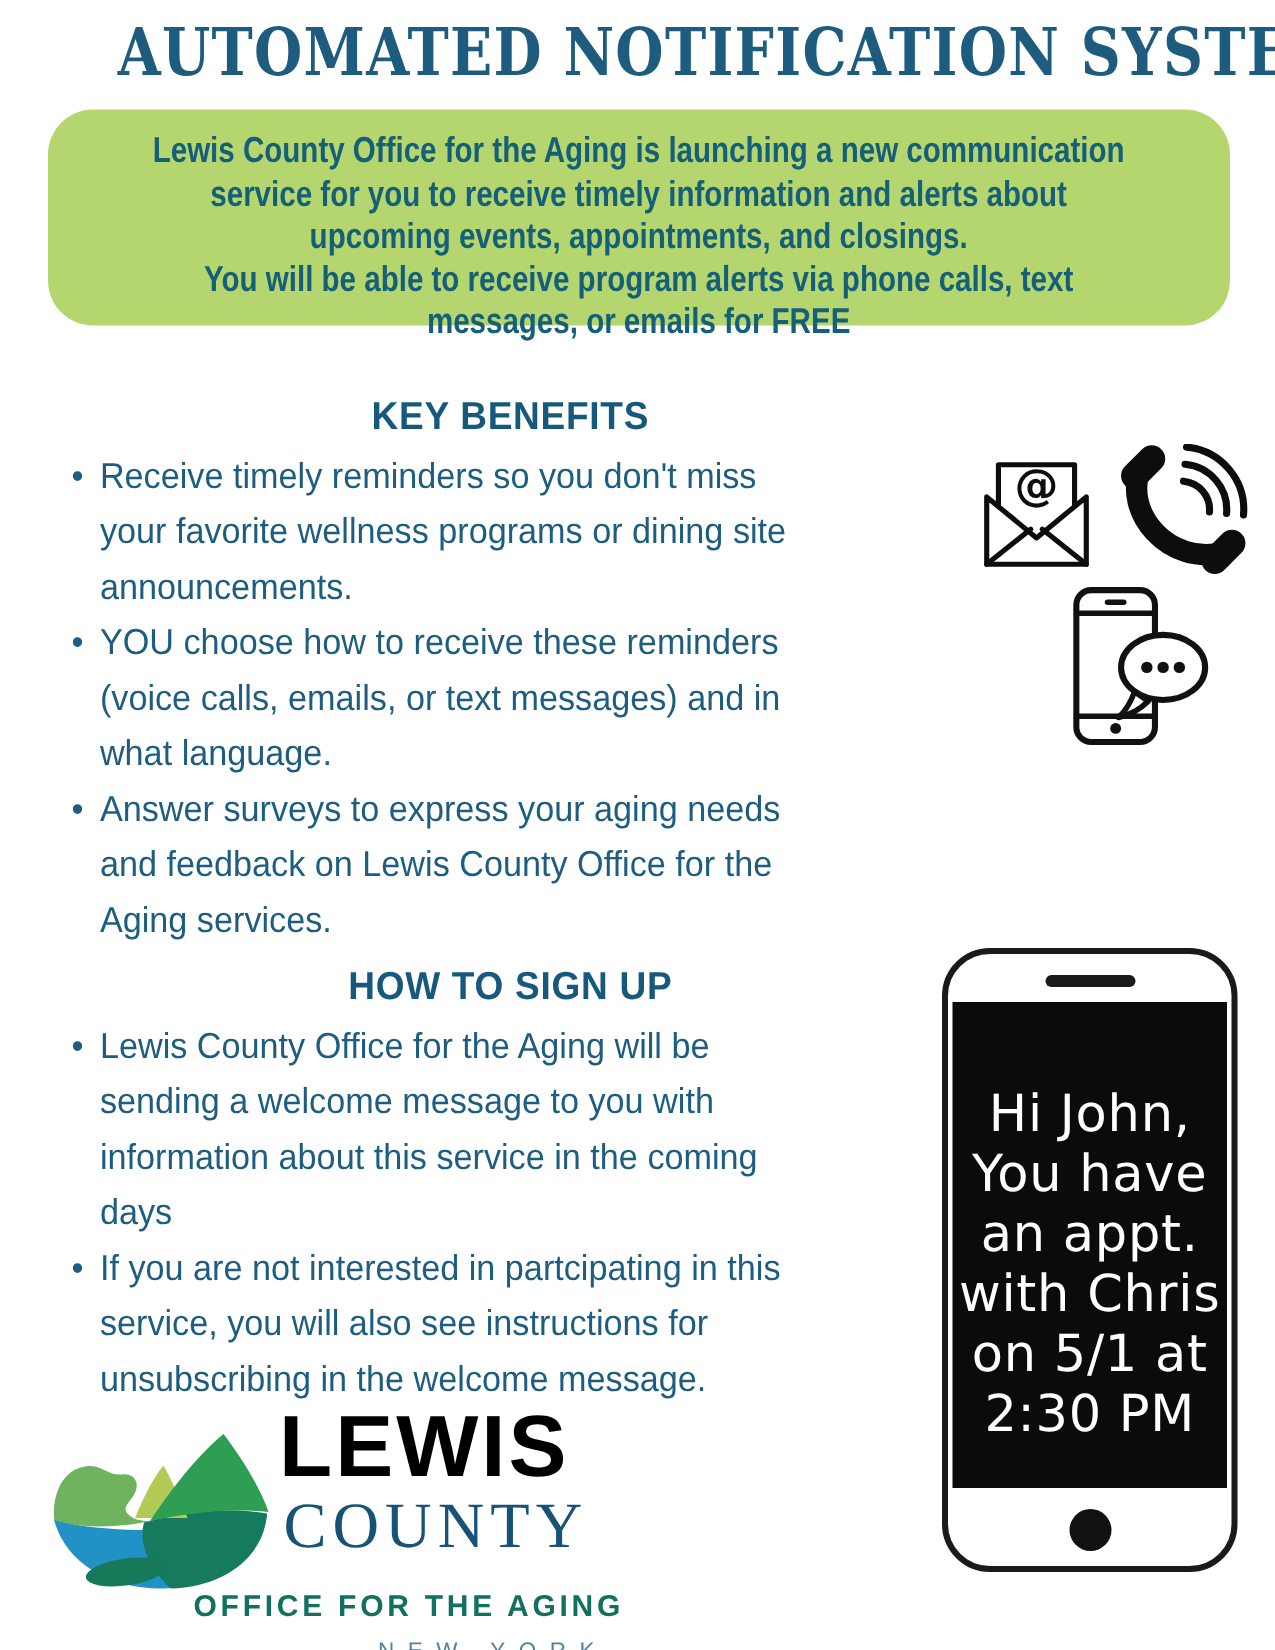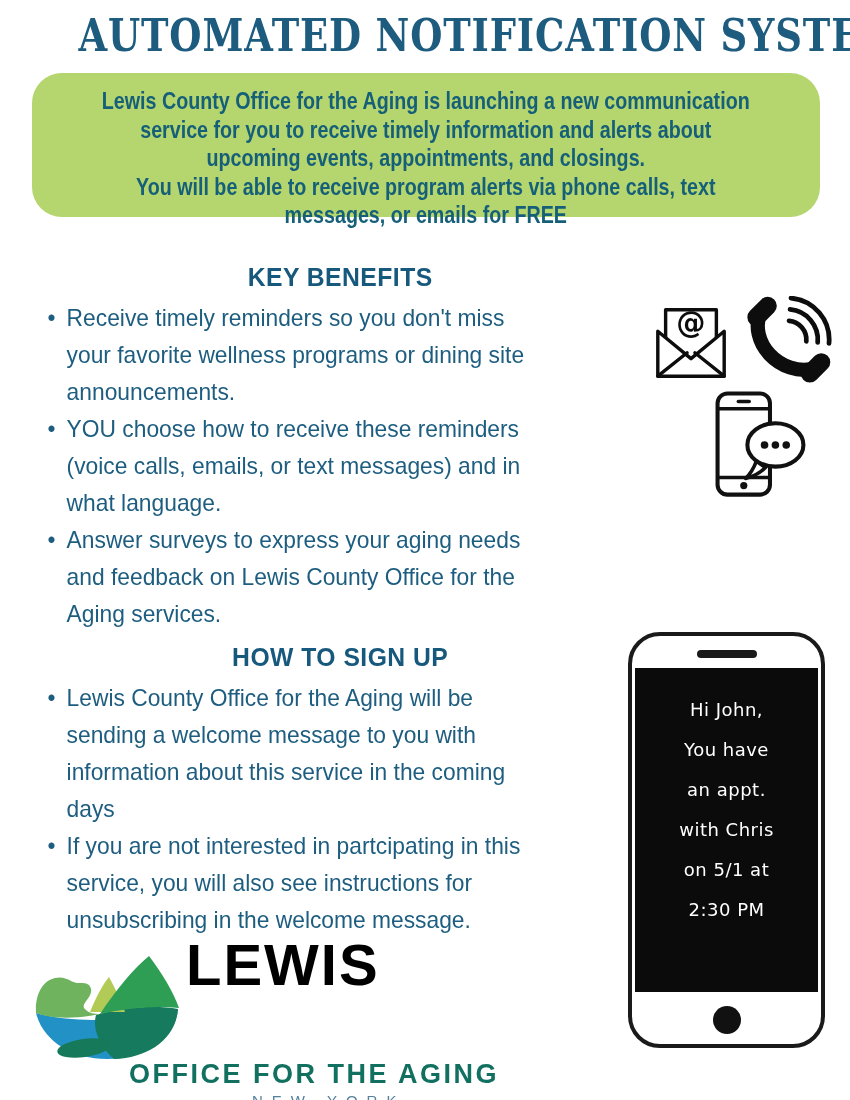--- a/index.html
+++ b/index.html
@@ -57,22 +57,22 @@
   }
   .phone-speaker {
     position:absolute; top:14px; left:50%; transform:translateX(-50%);
     width:60px; height:8px; background:#1a1a1a; border-radius:5px;
   }
   .phone-screen {
     position:absolute; left:3px; right:3px; top:32px; height:324px;
     background:#0b0b0b;
   }
   .phone-message {
-    padding-top:22px; text-align:center; color:#ffffff;
-    font-family:"DejaVu Sans", sans-serif; font-size:18px; line-height:40px;
+    padding-top:55px; text-align:center; color:#ffffff;
+    font-family:"DejaVu Sans", sans-serif; font-size:34px; line-height:40px;
     letter-spacing:0.5px; white-space:pre-line;
   }
   .phone-home {
     position:absolute; bottom:10px; left:50%; transform:translateX(-50%);
     width:28px; height:28px; background:#111; border-radius:50%;
   }
 
   
   .logo-mark { position:absolute; left:28px; top:943px; }
   .logo-name {
@@ -82,21 +82,21 @@
   .logo-county {
     position:absolute; left:189px; top:996px; color:#175377;
     font-family:"Liberation Serif", serif; font-size:43px; letter-spacing:4px; line-height:1;
   }
   .logo-state {
     position:absolute; left:252px; top:1045px; color:#54819f;
     font-size:15px; letter-spacing:9px; line-height:1;margin-top:48px;
   }
   .logo-dept {
     position:absolute; left:129px; top:1061px; color:#11705f;
-    font-size:27px; font-weight:bold; letter-spacing:2.5px; line-height:1;
+    font-size:20px; font-weight:bold; letter-spacing:2.5px; line-height:1;
   }
 </style>
 </head>
 <body>
 
 <div class="page">
 
   <div class="page-title">
     <span class="squeeze">AUTOMATED NOTIFICATION SYSTEM</span>
   </div>
@@ -180,16 +180,17 @@
 
   <svg class="logo-mark" width="156" height="132" viewBox="0 0 156 132">
     <path d="M8 70 C40 80 115 80 150 66 C147 97 117 116 79 116 C44 116 15 98 8 70 Z" fill="#2292c6"></path>
     <path d="M68 72 C95 64 128 62 150 66 C148 96 120 115 86 116 C72 104 64 86 68 72 Z" fill="#157a5e"></path>
     <ellipse cx="56" cy="105" rx="27" ry="9" fill="#15795a" transform="rotate(-8 56 105)"></ellipse>
     <path d="M62 69 C68 54 75 41 81 34 C87 45 93 58 97 69 Z" fill="#b2cb57"></path>
     <path d="M8 70 C7 52 14 38 27 35 C39 32 43 41 53 40 C62 39 66 46 61 54 C57 60 53 63 58 67 C61 70 66 71 72 71 C50 76 22 76 8 70 Z" fill="#6fb35f"></path>
     <path d="M72 71 C88 47 106 25 121 13 C134 30 146 50 151 65 C125 62 95 66 72 71 Z" fill="#2f9e55"></path>
   </svg>
   <div class="logo-name">LEWIS</div>
+  <div class="logo-county">COUNTY</div>
   <div class="logo-state">NEW YORK</div>
   <div class="logo-dept">OFFICE FOR THE AGING</div>
 
 </div>
 
 </body></html>

